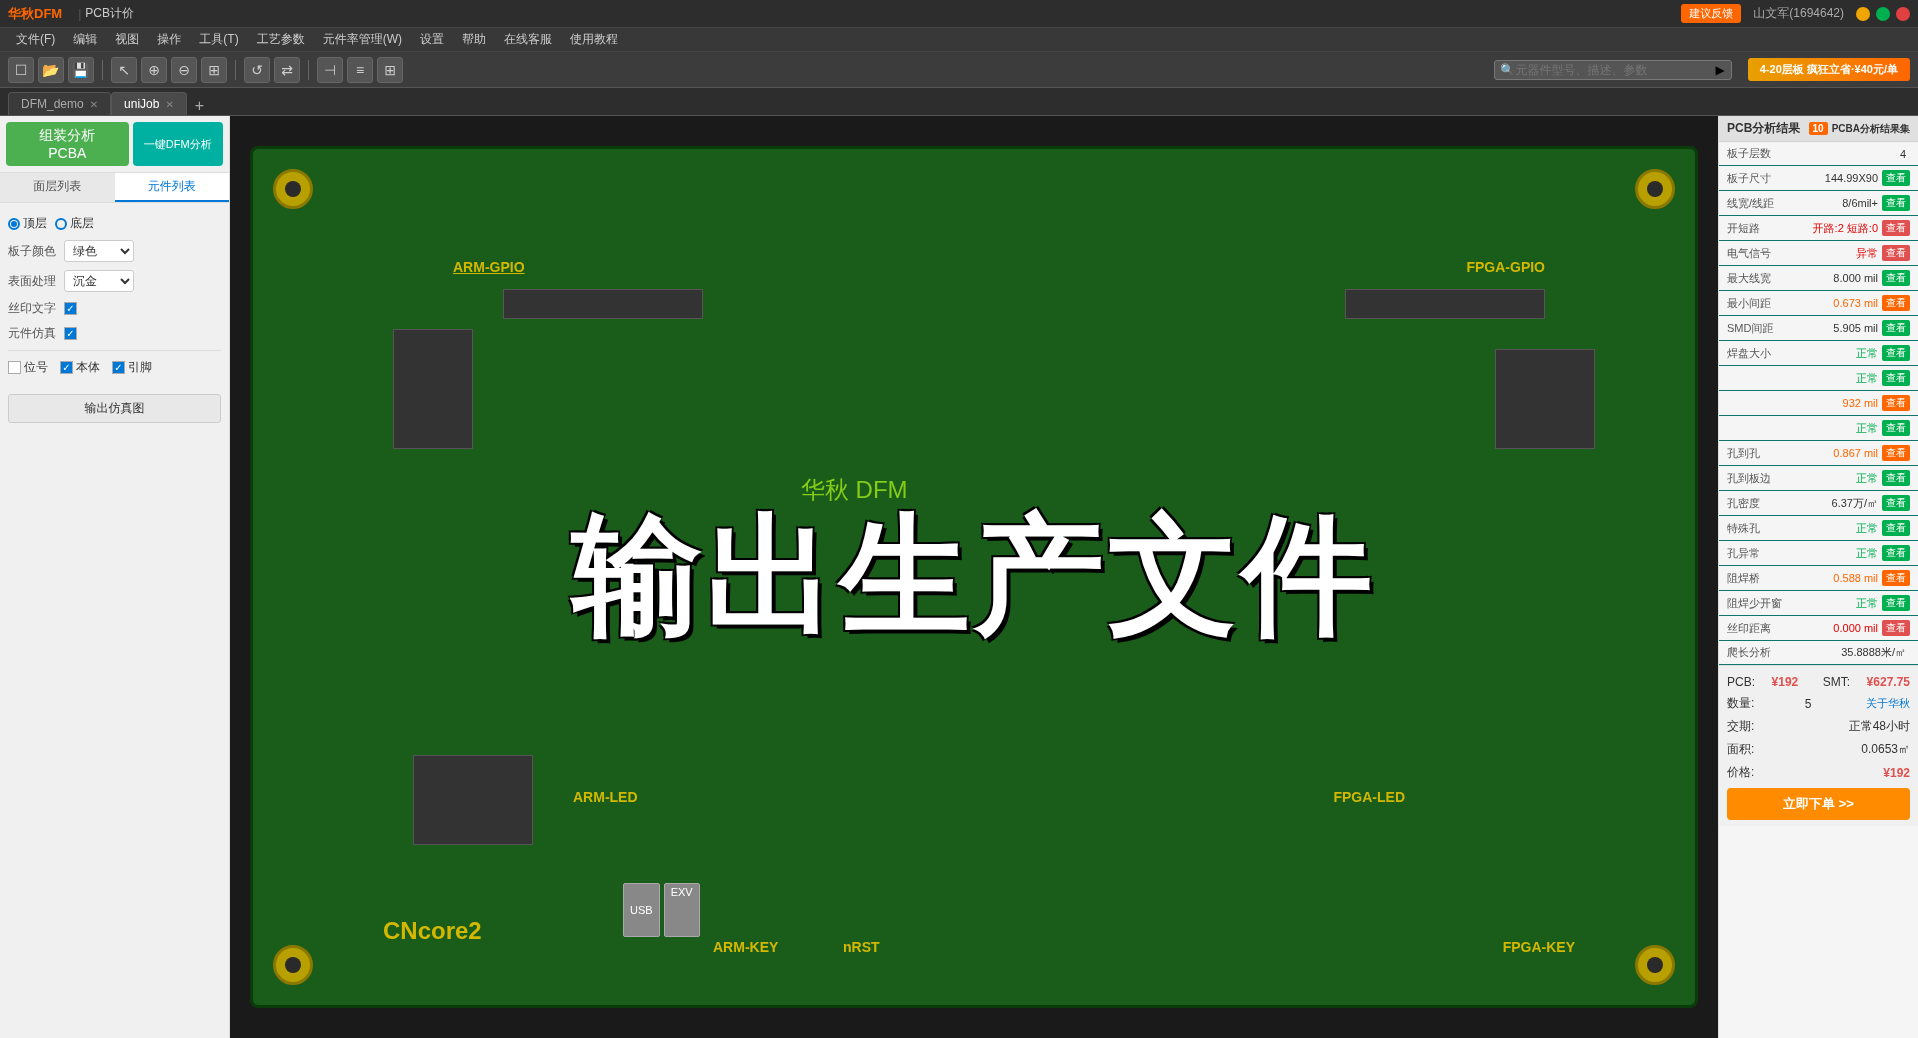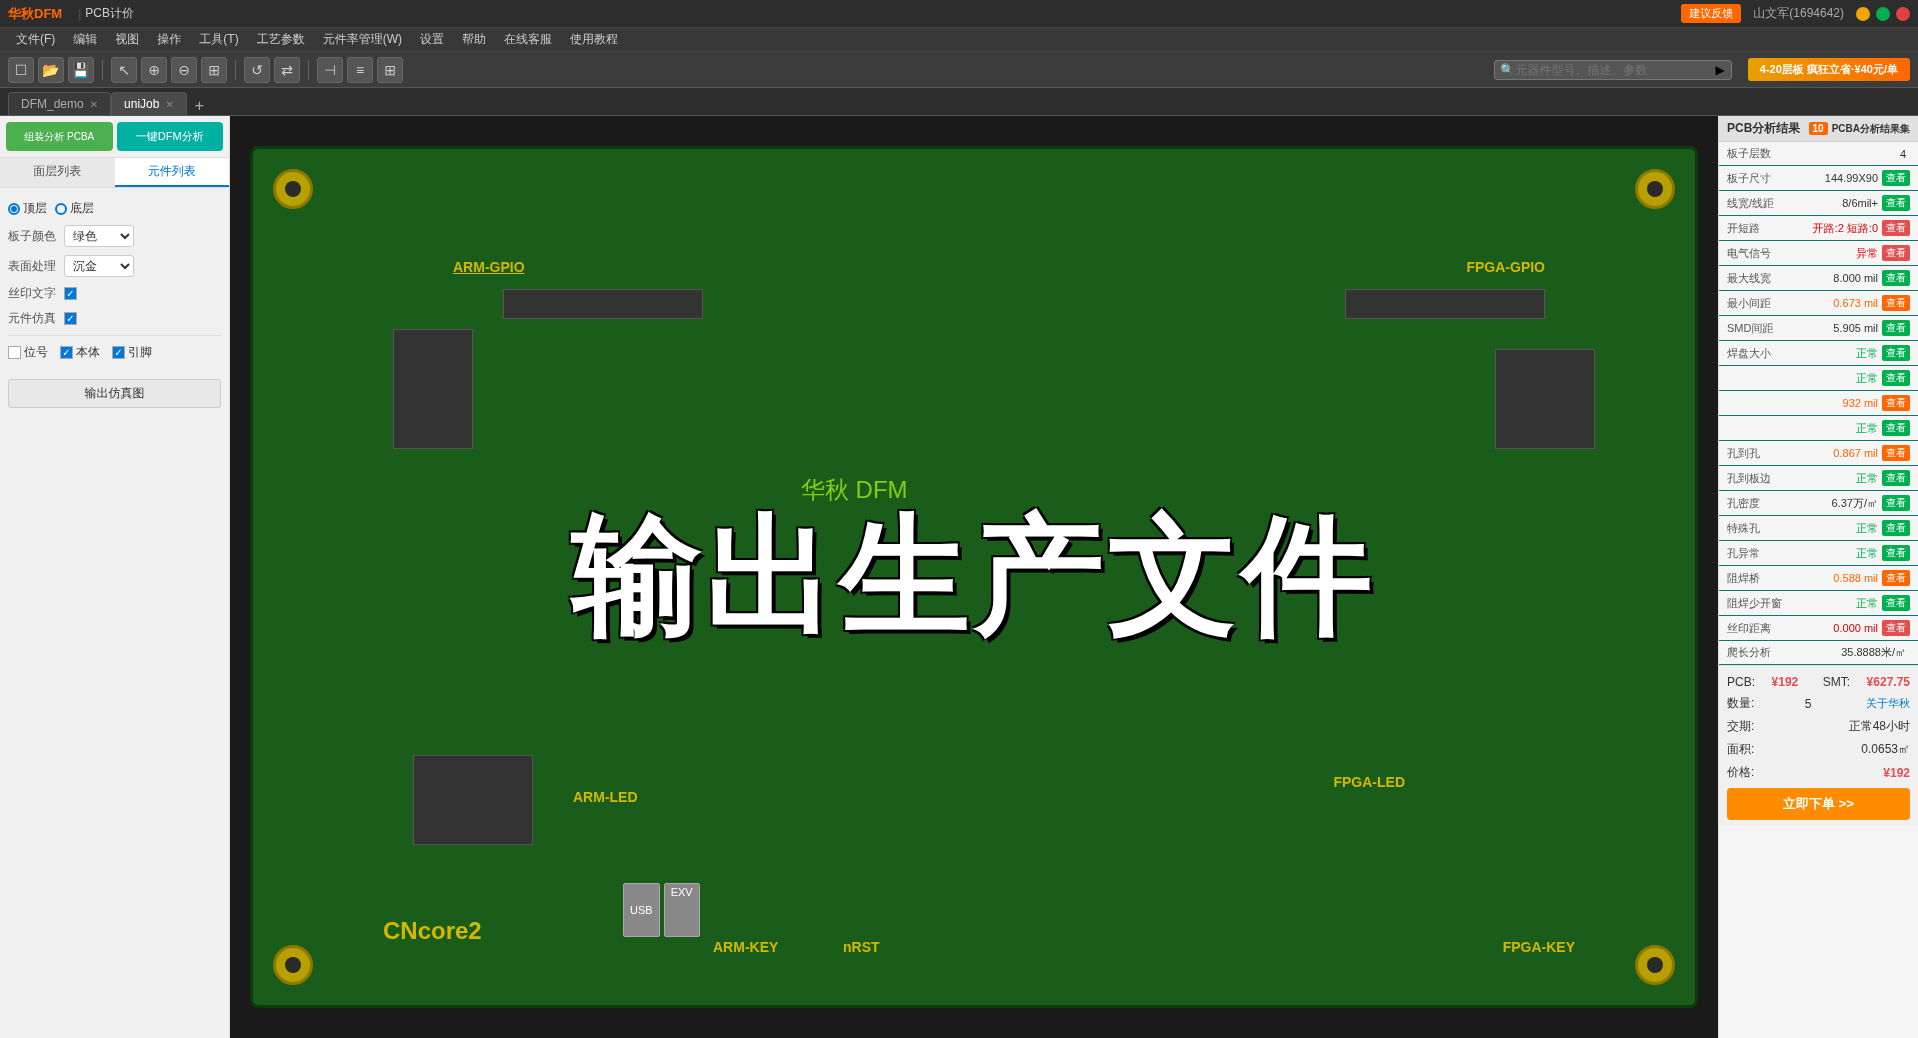--- a/index.html
+++ b/index.html
@@ -189,22 +189,22 @@
       display: flex;
       padding: 6px;
       gap: 4px;
       border-bottom: 1px solid #ddd;
     }
     .btn-green {
       background: #4CAF50;
       color: white;
       border: none;
       border-radius: 4px;
-      padding: 5px 8px;
-      font-size: 10px;
+      padding: 5px 24px;
+      font-size: 14px;
       cursor: pointer;
       flex: 1;
       font-family: 'Microsoft YaHei', sans-serif;
     }
     .btn-teal {
       background: #00b0a0;
       color: white;
       border: none;
       border-radius: 4px;
       padding: 7px 8px;
@@ -348,21 +348,21 @@
 
     .pcb-label {
       position: absolute;
       color: #d4b800;
       font-size: 14px;
       font-weight: bold;
     }
     .pcb-arm-gpio { top: 110px; left: 200px; text-decoration: underline; }
     .pcb-fpga-gpio { top: 110px; right: 150px; }
     .pcb-arm-led { bottom: 200px; left: 320px; }
-    .pcb-fpga-led { bottom: 215px; right: 290px; }
+    .pcb-fpga-led { bottom: 200px; right: 290px; }
     .pcb-arm-key { bottom: 50px; left: 460px; }
     .pcb-nrst { bottom: 50px; left: 590px; }
     .pcb-fpga-key { bottom: 50px; right: 120px; }
     .pcb-logo { bottom: 60px; left: 130px; color: #d4b800; font-size: 24px; font-weight: bold; }
     .pcb-huaqiu { top: 38%; left: 38%; color: #84cc16; font-size: 24px; font-weight: normal; }
 
     .pcb-chip {
       position: absolute;
       background: #333;
       border: 1px solid #555;

